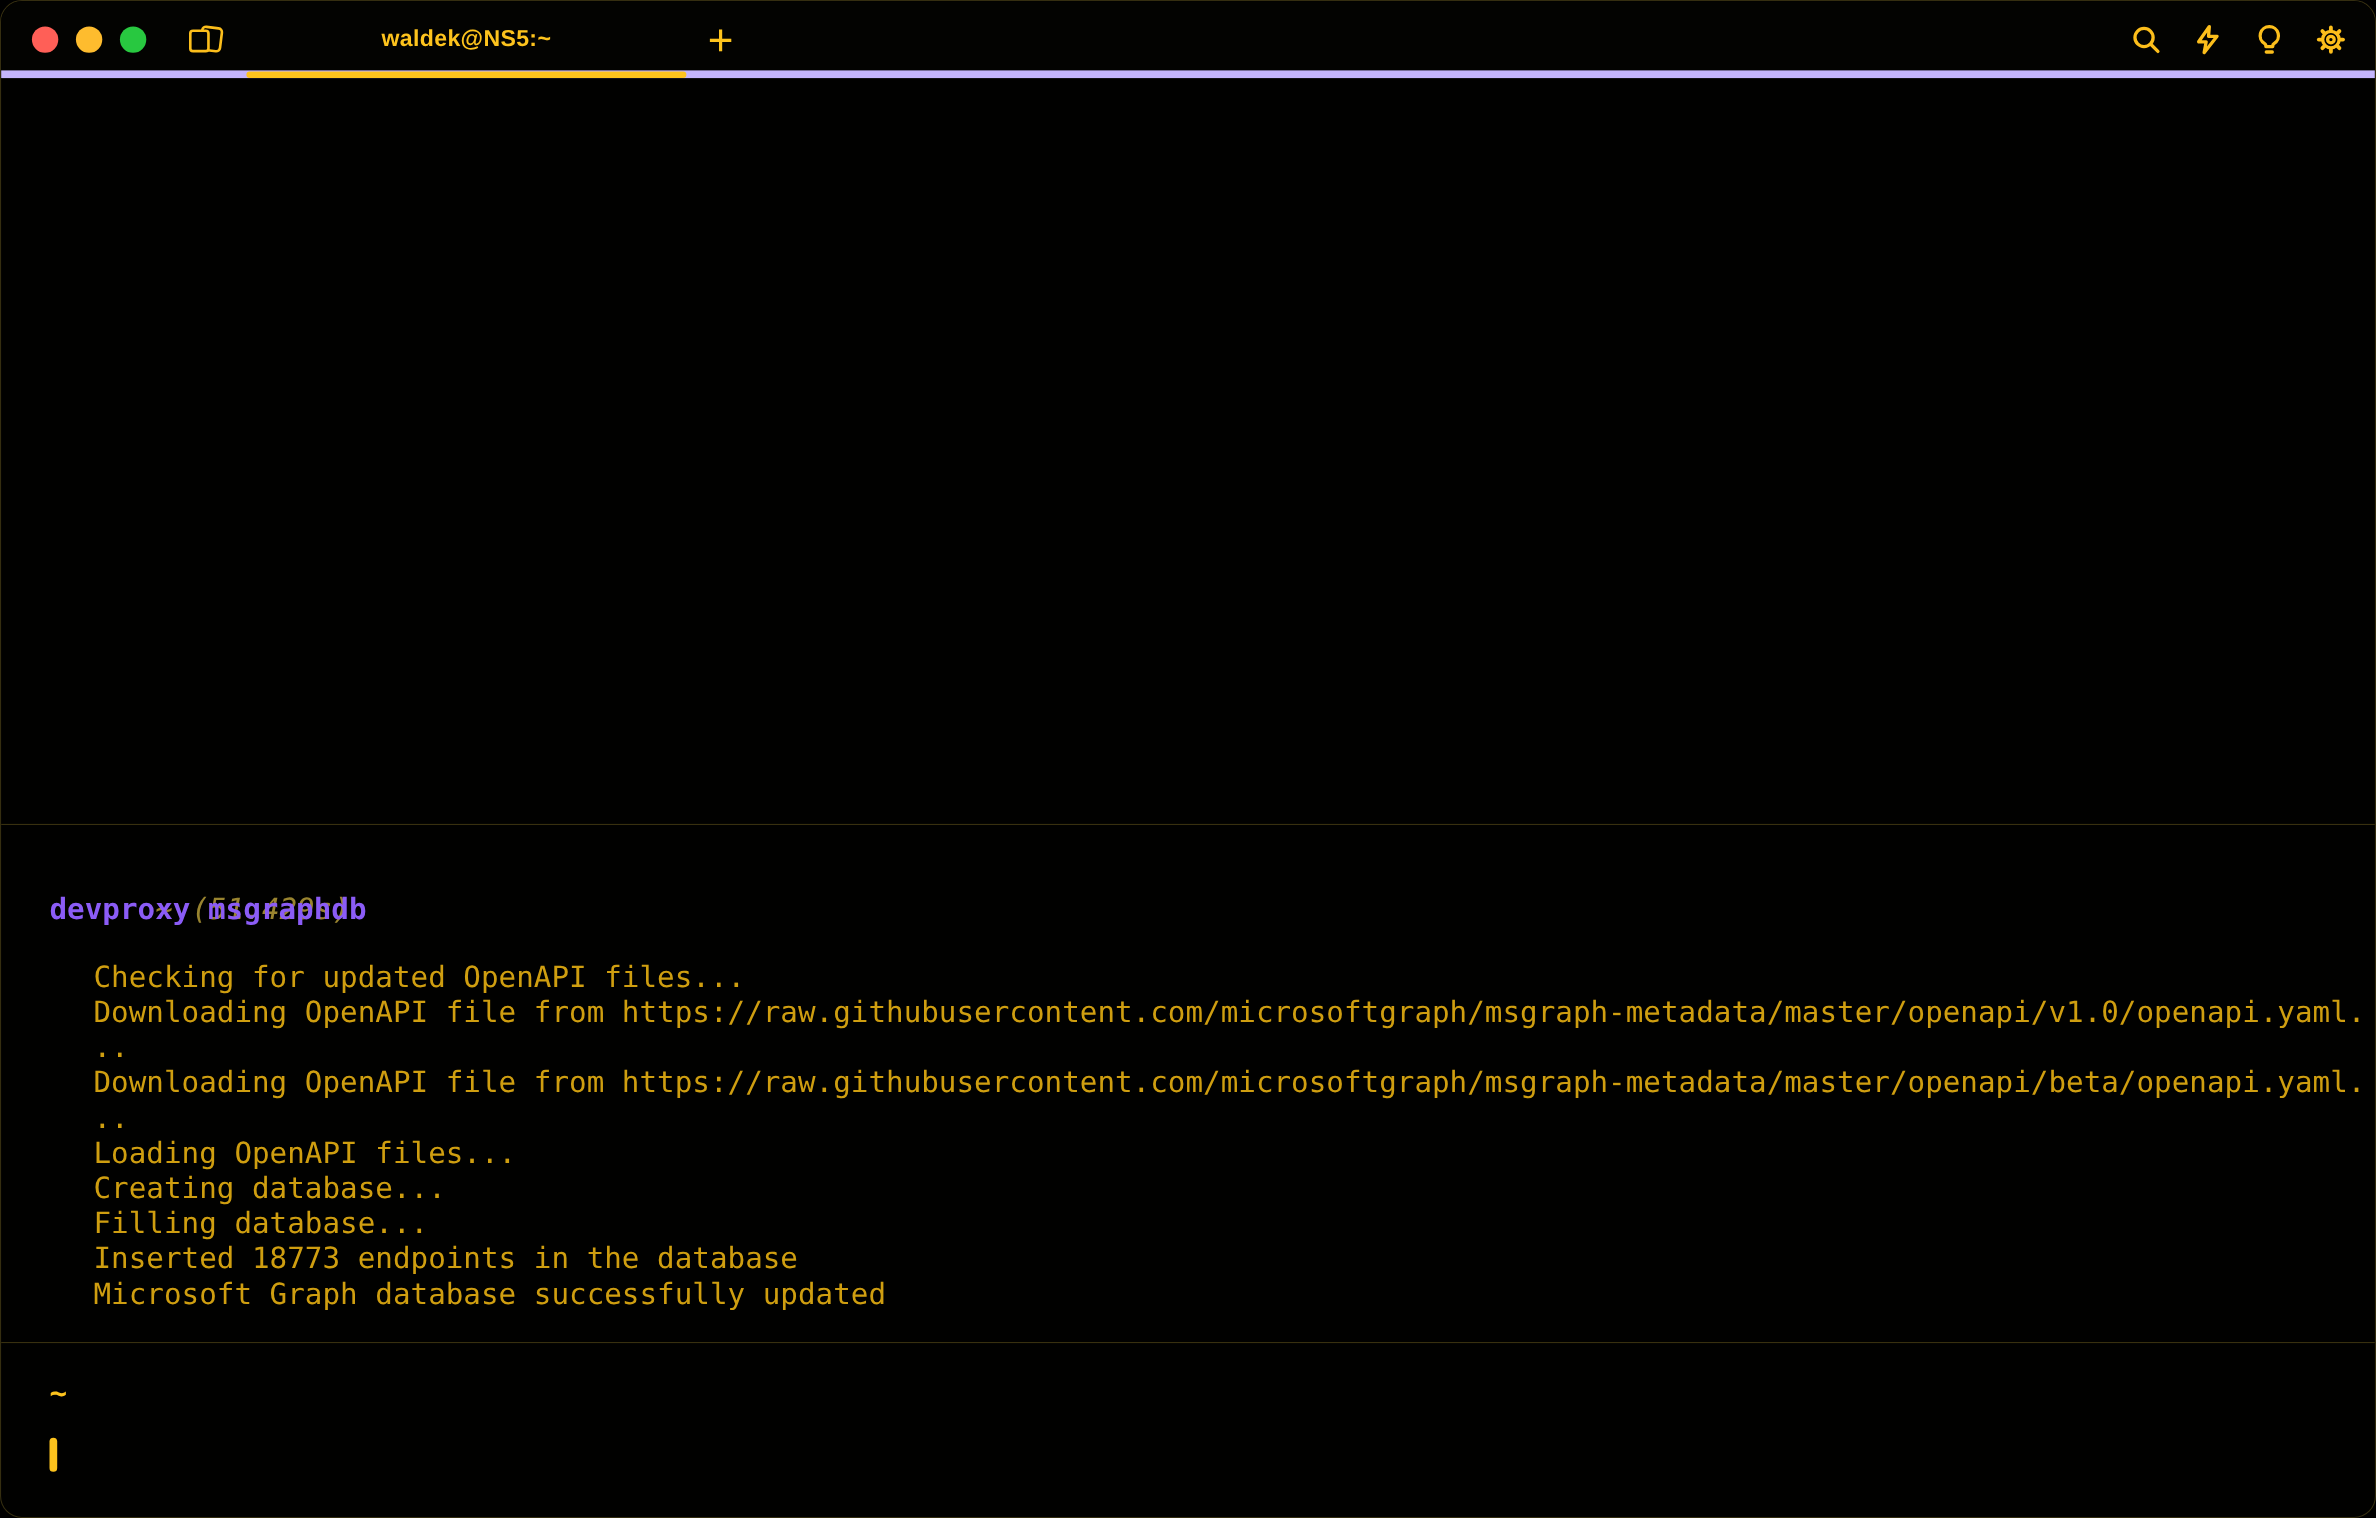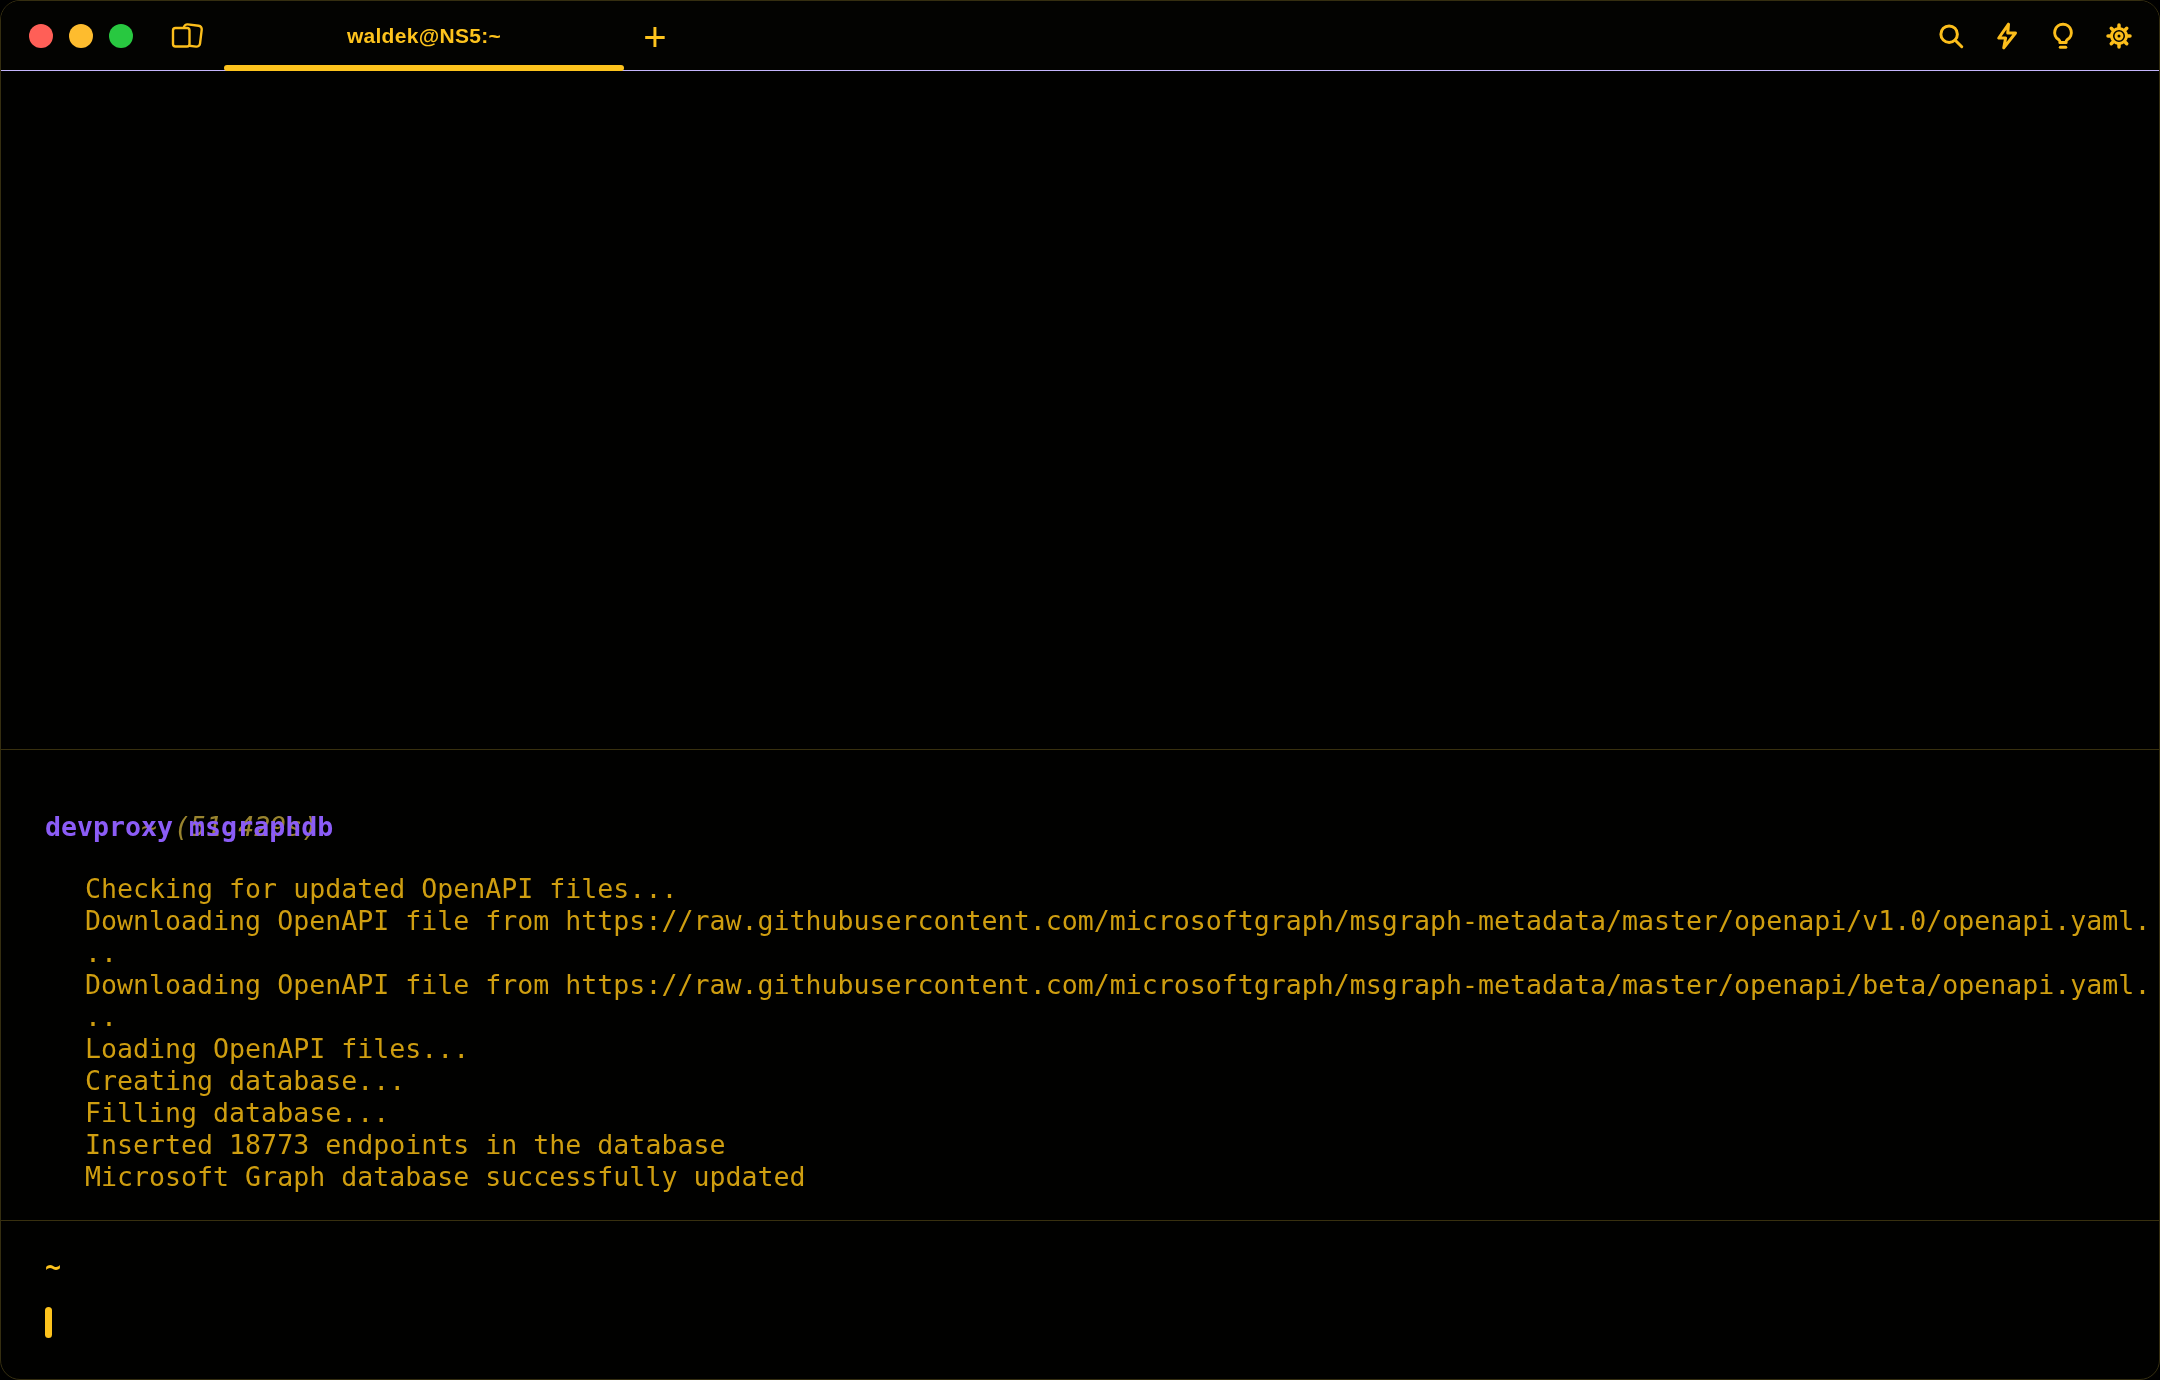--- a/index.html
+++ b/index.html
@@ -3,21 +3,21 @@
 <meta charset="utf-8">
 <style>
   html,body{margin:0;padding:0;background:#000;width:2160px;height:1380px;overflow:hidden;}
   *{box-sizing:border-box;}
   .window{
     position:absolute;left:0;top:0;width:2160px;height:1380px;
     background:#010100;border:1.5px solid #352e10;border-radius:20px;
     overflow:hidden;font-family:"DejaVu Sans Mono",monospace;
   }
   
-  .tabbar{position:absolute;left:0;top:0;right:0;height:70px;background:#030301;border-bottom:1px solid #c4b5fd;}
+  .tabbar{position:absolute;left:0;top:0;right:0;height:70px;background:#030301;border-bottom:7px solid #c4b5fd;}
   .traffic{position:absolute;left:28px;top:23px;display:flex;gap:16px;}
   .light{width:24px;height:24px;border-radius:50%;border:none;padding:0;}
   .icon-btn{background:none;border:none;padding:0;display:flex;align-items:center;justify-content:center;cursor:default;}
   .pages-btn{position:absolute;left:164px;top:14px;width:44px;height:44px;}
   .tab{position:absolute;left:223px;top:0;width:400px;height:70px;display:flex;align-items:center;justify-content:center;background:none;border:none;}
   .tab-title{font-family:"Liberation Sans",sans-serif;font-weight:700;font-size:21px;color:#fdc31d;letter-spacing:.3px;}
   .tab-underline{position:absolute;left:0;right:0;bottom:0;height:6px;border-radius:3px;background:#fdc31d;}
   .new-tab{position:absolute;left:628px;top:10px;width:52px;height:52px;color:#fdc31d;
     font-family:"Liberation Sans",sans-serif;font-size:40px;font-weight:300;line-height:1;
     background:none;border:none;display:flex;align-items:center;justify-content:center;}

